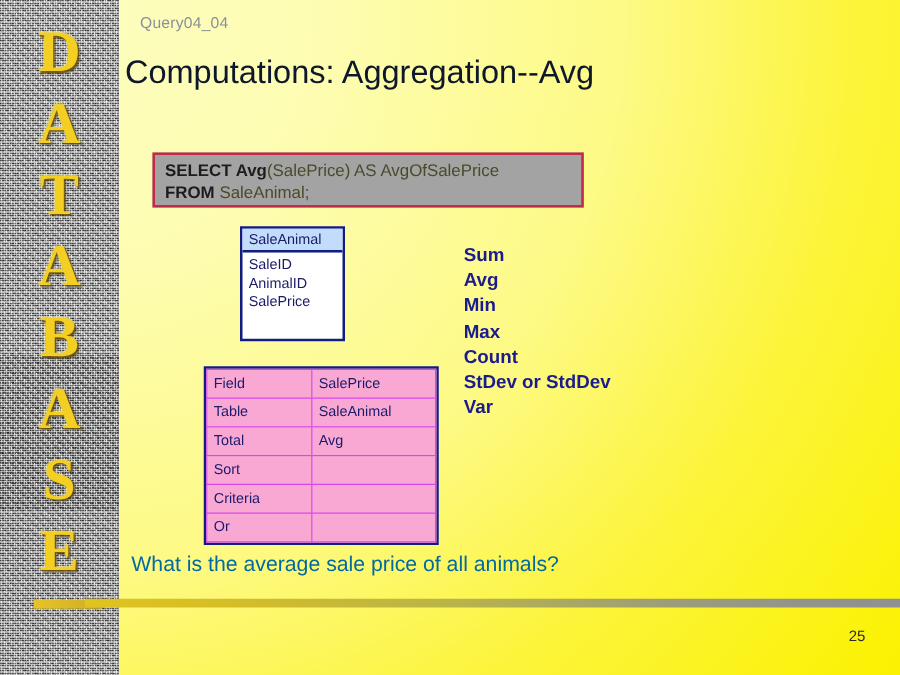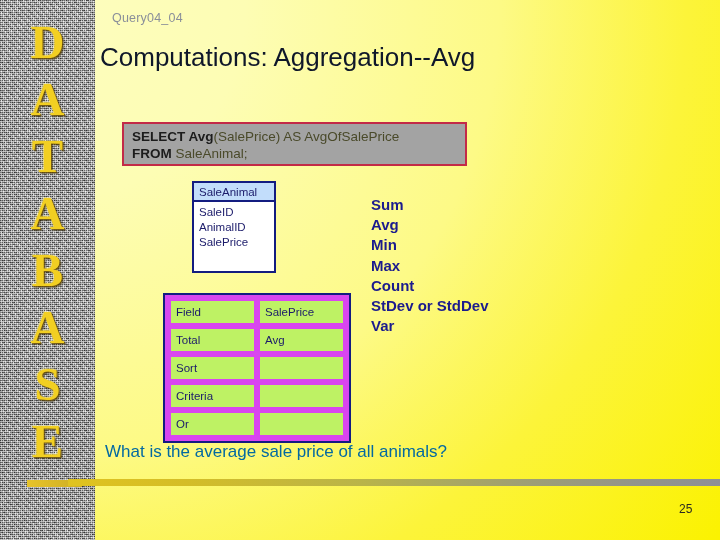--- a/index.html
+++ b/index.html
@@ -152,26 +152,26 @@
     box-sizing: border-box;
     border: 2px solid #131c80;
     border-collapse: collapse;
     background: #fdfcc6;
   }
   #qbe-grid table {
     border-collapse: collapse;
     width: 100%;
   }
   #qbe-grid td {
-    border: 6px solid #d946ef;
+    border: 1px solid #d946ef;
     height: 22px;
     font-size: 11.5px;
     color: #1b1b6a;
     padding: 0 0 0 5px;
-    background: #bef264;
+    background: #f9a8d4;
     white-space: nowrap;
   }
   #qbe-grid td.qbe-label { width: 78px; }
   
   #agg-list {
     position: absolute;
     left: 371px;
     top: 195px;
   }
   .agg-item {
@@ -247,20 +247,24 @@
   </div>
 
   <div id="qbe-grid">
     <table>
       <tbody>
         <tr>
           <td class="qbe-label">Field</td>
           <td class="qbe-value">SalePrice</td>
         </tr>
         <tr>
+          <td class="qbe-label">Table</td>
+          <td class="qbe-value">SaleAnimal</td>
+        </tr>
+        <tr>
           <td class="qbe-label">Total</td>
           <td class="qbe-value">Avg</td>
         </tr>
         <tr>
           <td class="qbe-label">Sort</td>
           <td class="qbe-value"></td>
         </tr>
         <tr>
           <td class="qbe-label">Criteria</td>
           <td class="qbe-value"></td>

